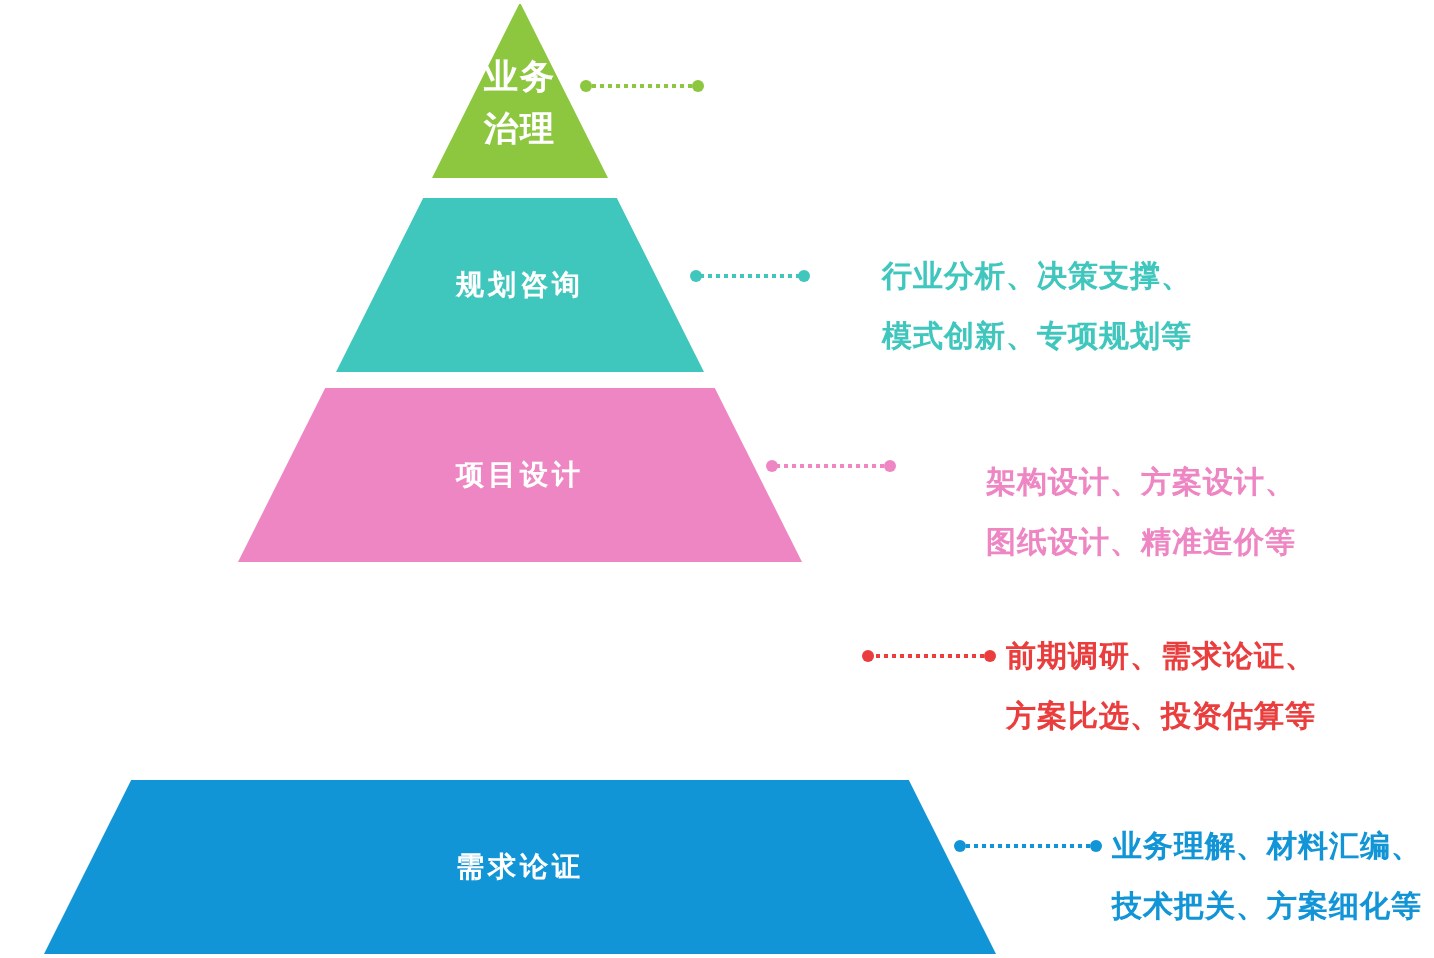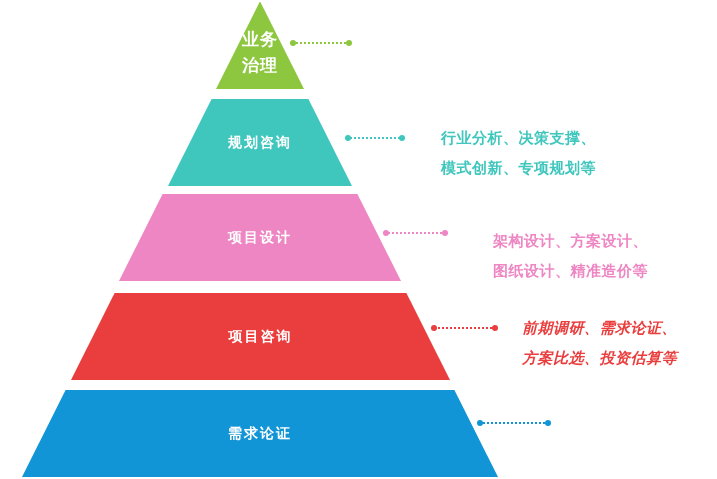--- a/index.html
+++ b/index.html
@@ -57,21 +57,21 @@
   .k4{left:479px;top:422px;width:70px;color:var(--c4);}
 
   
   .ann{
     position:absolute;font-weight:bold;font-size:15px;line-height:30px;
     letter-spacing:0.5px;white-space:nowrap;
   }
   .a0{left:358px;top:28px; color:var(--c0);}
   .a1{left:410px;top:123px;color:var(--c1);margin-left:31px;}
   .a2{left:453px;top:226px;color:var(--c2);margin-left:40px;}
-  .a3{left:522px;top:313px;color:var(--c3);font-style:italic;}
+  .a3{left:503px;top:313px;color:var(--c3);}
   .a4{left:556px;top:408px;color:var(--c4);}
 </style>
 </head>
 <body>
 
 <div class="stage">
 
   <div class="layer l0">
     <div class="shape s0"></div>
     <div class="label lab0">业务治理</div>
@@ -93,29 +93,29 @@
   <div class="layer l2">
     <div class="shape s2"></div>
     <div class="label">项目设计</div>
   </div>
   <div class="conn k2"></div>
   <div class="ann a2">
     <div>架构设计、方案设计、</div>
     <div>图纸设计、精准造价等</div>
   </div>
 
-  <div class="layer l3">
-    <div class="shape s3"></div>
-    <div class="label">项目咨询</div>
-  </div>
   <div class="conn k3"></div>
   <div class="ann a3">
     <div>前期调研、需求论证、</div>
     <div>方案比选、投资估算等</div>
   </div>
 
   <div class="layer l4">
     <div class="shape s4"></div>
     <div class="label">需求论证</div>
   </div>
   <div class="conn k4"></div>
+  <div class="ann a4">
+    <div>业务理解、材料汇编、</div>
+    <div>技术把关、方案细化等</div>
+  </div>
 
 </div>
 
 </body></html>

